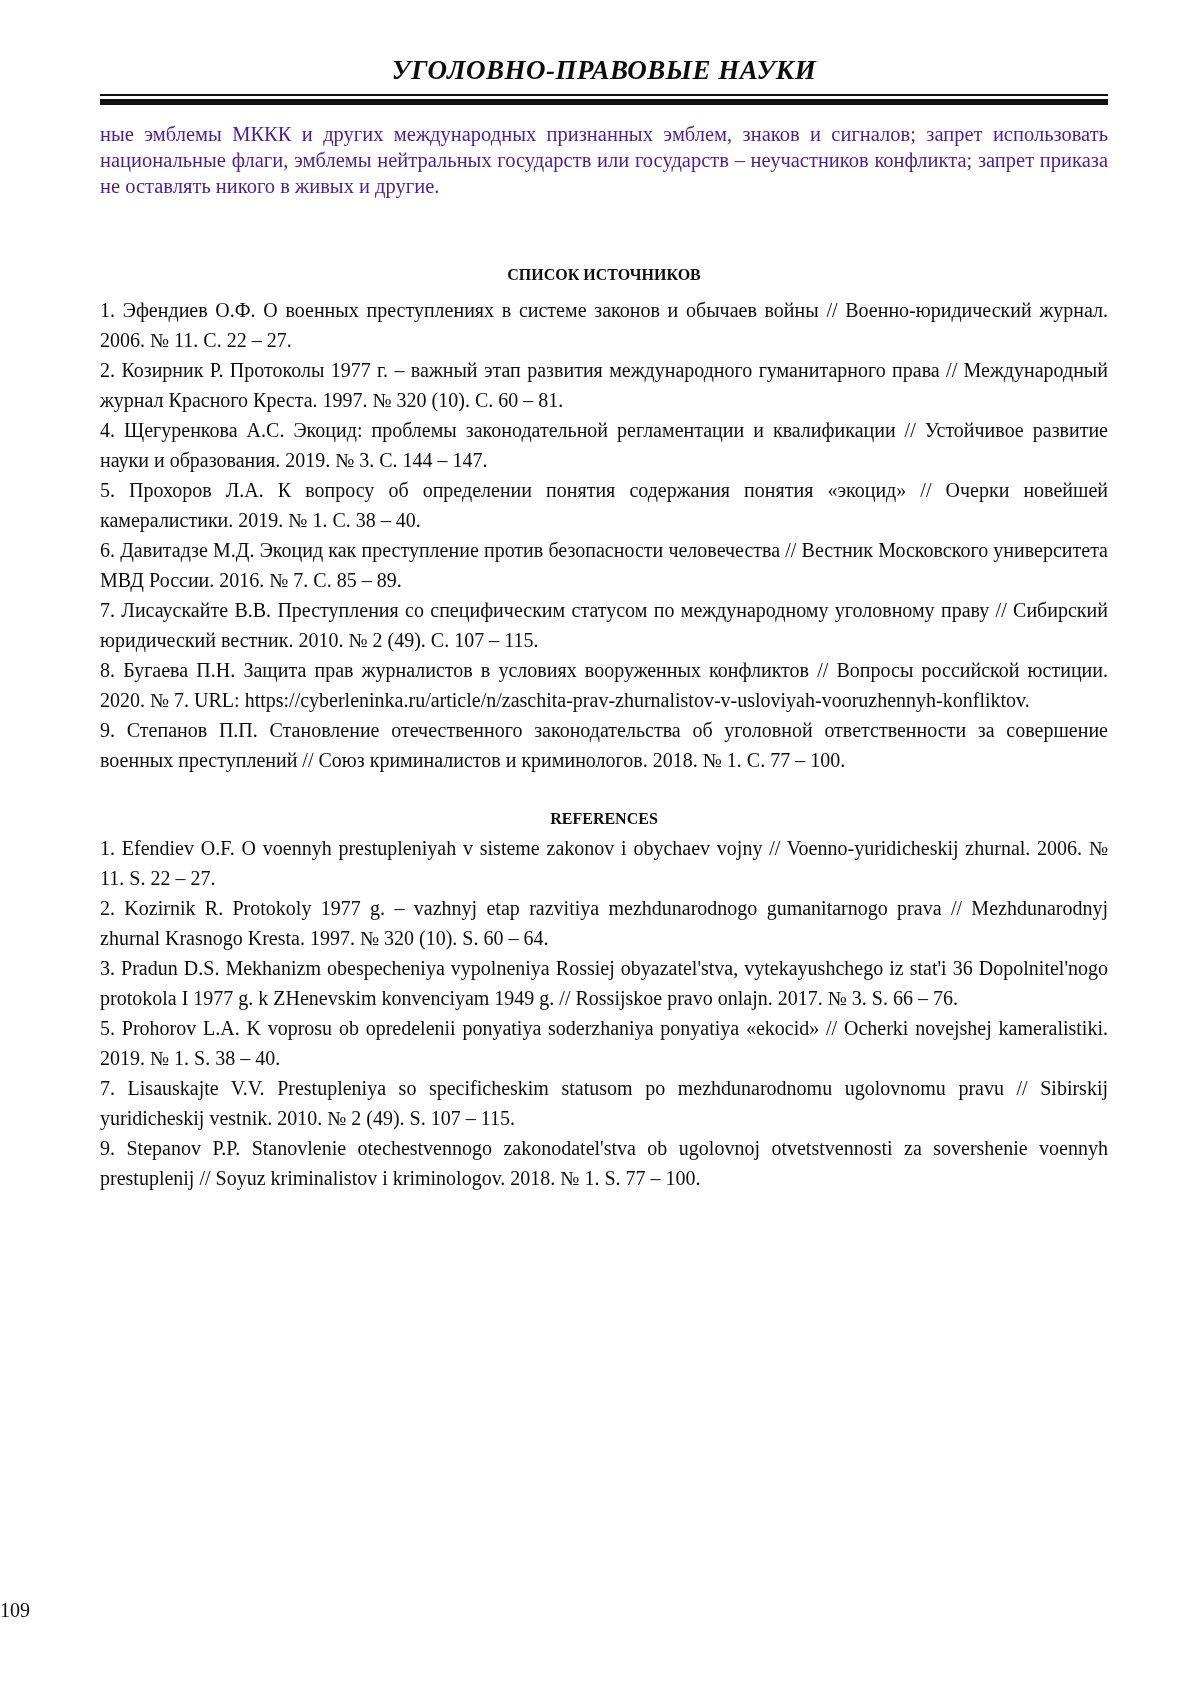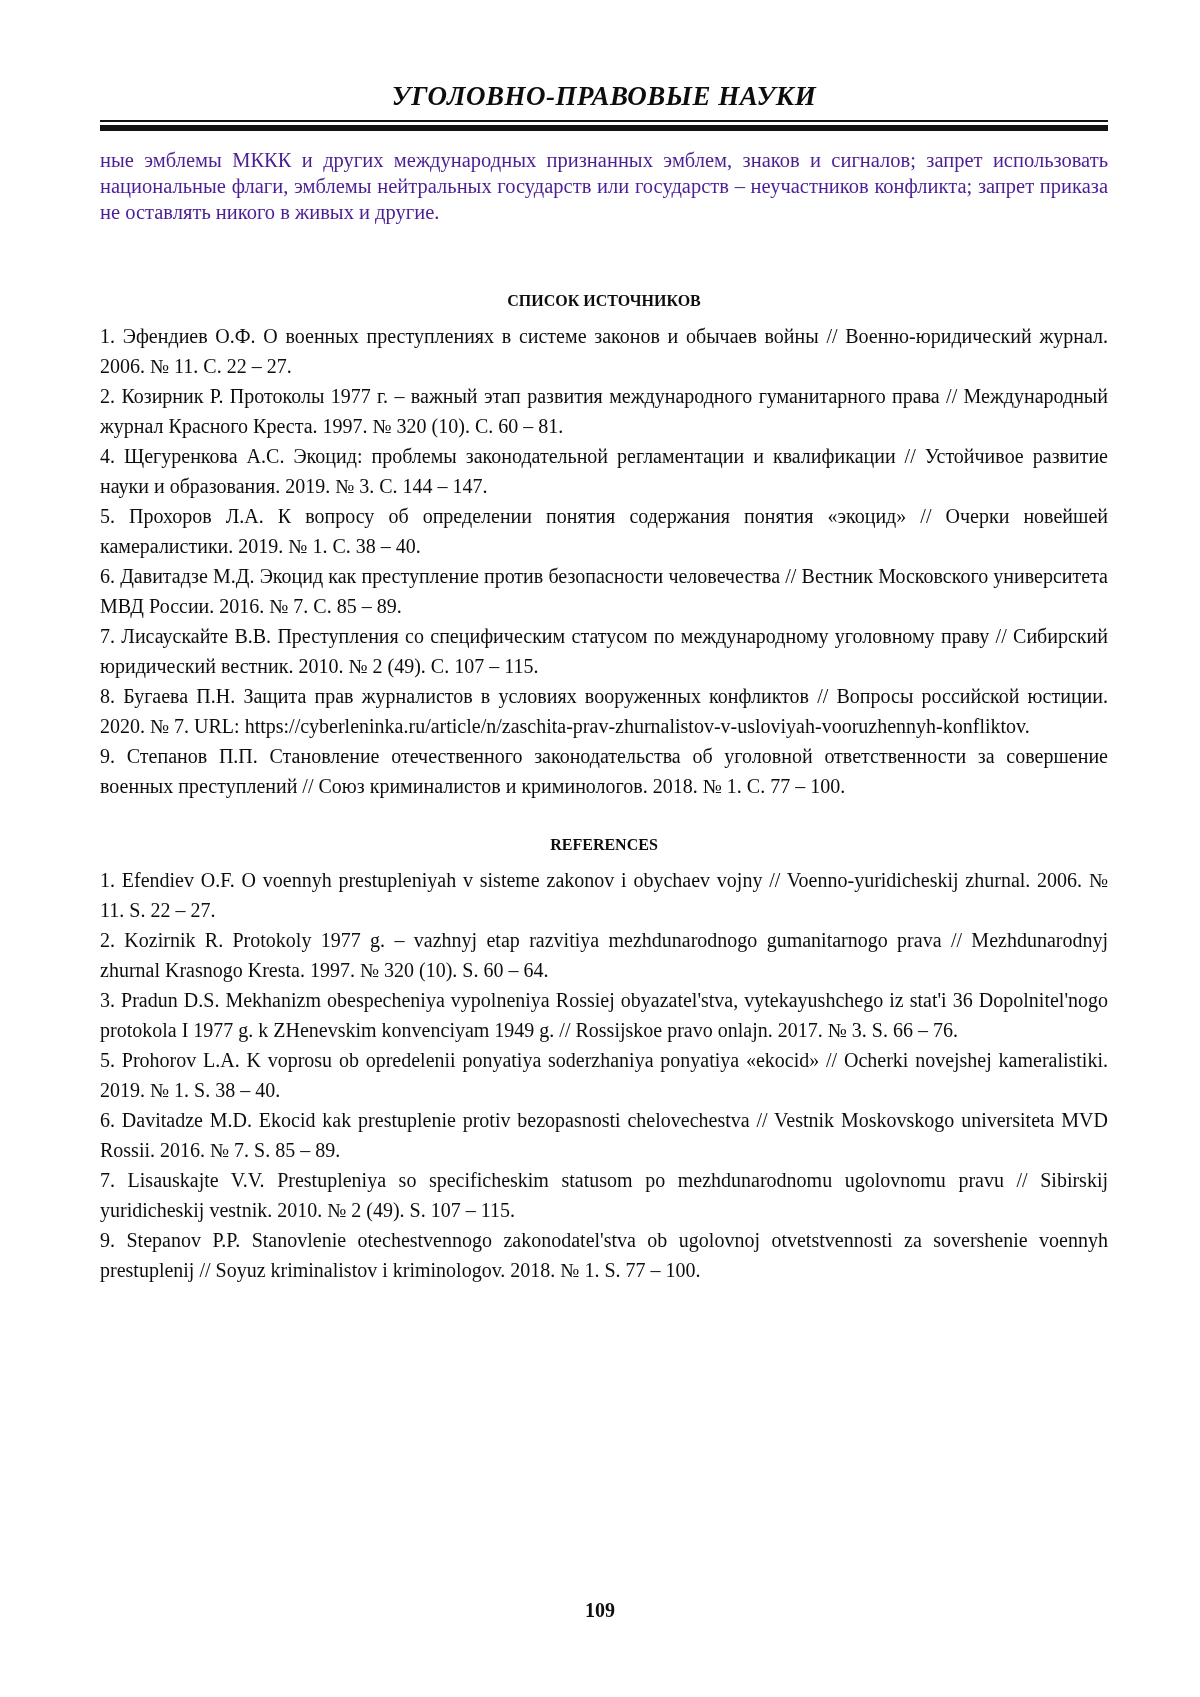--- a/index.html
+++ b/index.html
@@ -14,21 +14,21 @@
     background: #ffffff;
     color: #000000;
     font-family: "Liberation Serif", "DejaVu Serif", serif;
     overflow: hidden;
   }
   .content {
     margin: 0 92px 0 100px; 
   }
   .journal-title {
     margin: 0;
-    padding-top: 80px;
+    padding-top: 54px;
     text-align: center;
     font-size: 27px;
     font-weight: bold;
     font-style: italic;
     letter-spacing: 0.5px;
     line-height: 32px;
     color: #0d0d0d;
   }
   .header-rule { margin-top: 8px; }
   .rule-thin  { height: 2px; background: #121212; }
@@ -51,42 +51,40 @@
 
   .section-heading {
     margin: 0;
     text-align: center;
     font-size: 16px;
     font-weight: bold;
     line-height: 28px;
     color: #0d0d0d;
   }
   .sources-heading   { margin-top: 62px; margin-bottom: 6px; }
-  .references-heading{ margin-top: 30px; margin-bottom: 6px; }
+  .references-heading{ margin-top: 30px; }
 
   .ref-list { margin: 0; padding: 0; }
   .ref-item {
     margin: 0;
     font-size: 20px;
     line-height: 30px;
     text-align: justify;
     color: #0d0d0d;
     word-break: break-word;
   }
 
   .page-footer {
     position: absolute;
     top: 1598px;
     left: 0;
     width: 100%;
-    text-align: center;
     font-size: 20px;
     line-height: 24px;
     color: #0d0d0d;
-    font-weight: bold;
   }
 </style>
 </head>
 <body>
 
 <div class="page">
   <div class="content">
 
     <h1 class="journal-title">УГОЛОВНО-ПРАВОВЫЕ НАУКИ</h1>
 
@@ -113,21 +111,20 @@
       </div>
     </section>
 
     <section>
       <h2 class="section-heading references-heading">REFERENCES</h2>
       <div class="ref-list">
         <p class="ref-item">1. Efendiev O.F. O voennyh prestupleniyah v sisteme zakonov i obychaev vojny // Voenno-yuridicheskij zhurnal. 2006. № 11. S. 22 – 27.</p>
         <p class="ref-item">2. Kozirnik R. Protokoly 1977 g. – vazhnyj etap razvitiya mezhdunarodnogo gumanitarnogo prava // Mezhdunarodnyj zhurnal Krasnogo Kresta. 1997. № 320 (10). S. 60 – 64.</p>
         <p class="ref-item">3. Pradun D.S. Mekhanizm obespecheniya vypolneniya Rossiej obyazatel'stva, vytekayushchego iz stat'i 36 Dopolnitel'nogo protokola I 1977 g. k ZHenevskim konvenciyam 1949 g. // Rossijskoe pravo onlajn. 2017. № 3. S. 66 – 76.</p>
         <p class="ref-item">5. Prohorov L.A. K voprosu ob opredelenii ponyatiya soderzhaniya ponyatiya «ekocid» // Ocherki novejshej kameralistiki. 2019. № 1. S. 38 – 40.</p>
-        <p class="ref-item">6. Davitadze M.D. Ekocid kak prestuplenie protiv bezopasnosti chelovechestva // Vestnik Moskovskogo universiteta MVD Rossii. 2016. № 7. S. 85 – 89.</p>
         <p class="ref-item">7. Lisauskajte V.V. Prestupleniya so specificheskim statusom po mezhdunarodnomu ugolovnomu pravu // Sibirskij yuridicheskij vestnik. 2010. № 2 (49). S. 107 – 115.</p>
         <p class="ref-item">9. Stepanov P.P. Stanovlenie otechestvennogo zakonodatel'stva ob ugolovnoj otvetstvennosti za sovershenie voennyh prestuplenij // Soyuz kriminalistov i kriminologov. 2018. № 1. S. 77 – 100.</p>
       </div>
     </section>
 
   </div>
 
   <div class="page-footer">109</div>
 </div>
 

